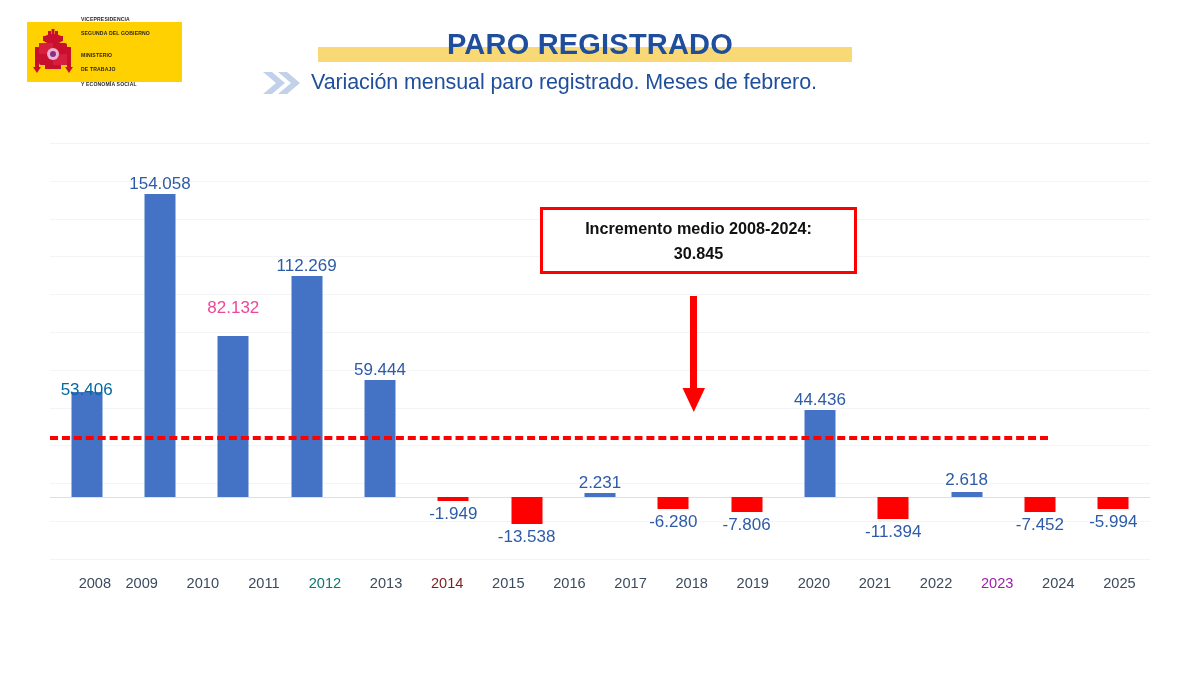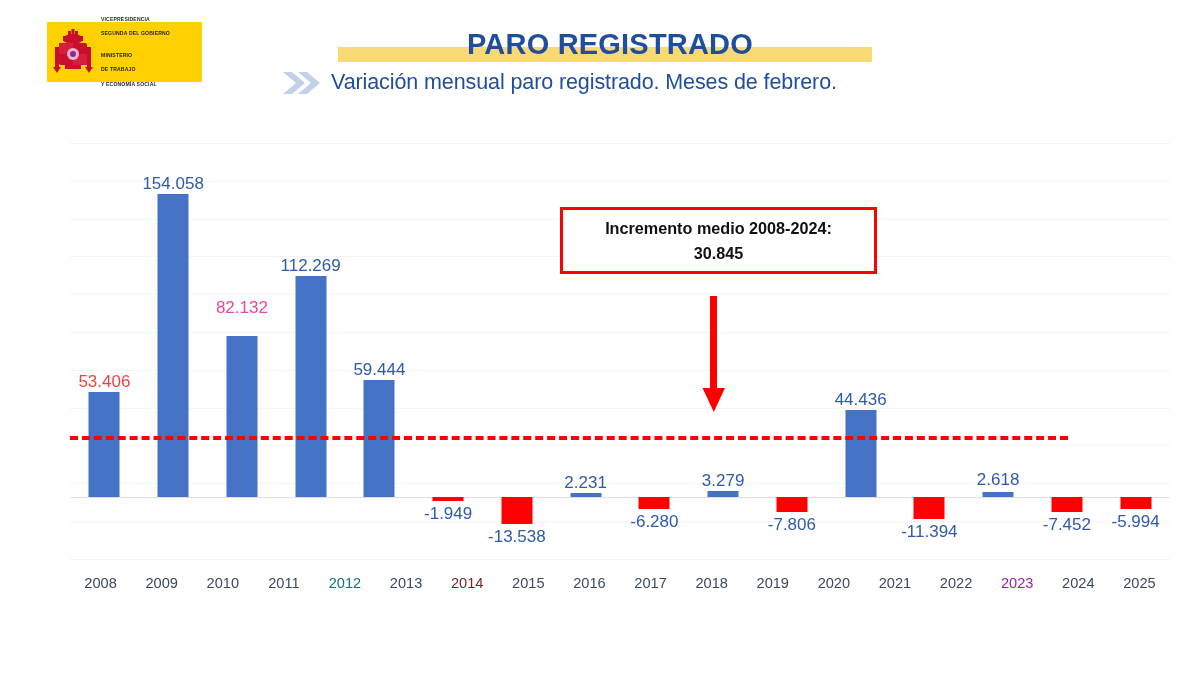--- a/index.html
+++ b/index.html
@@ -2,21 +2,21 @@
 <html><head>
 <meta charset="utf-8">
 <style>
   * { box-sizing: border-box; margin: 0; padding: 0; }
   html, body {
     width: 1200px; height: 675px;
     background: #ffffff;
     font-family: "Liberation Sans", sans-serif;
     overflow: hidden;
   }
-  #slide { position: relative; width: 1106px; height: 675px; background: #fff; margin-left: 20px; }
+  #slide { position: relative; width: 1106px; height: 675px; background: #fff; }
 
   
   #logo-box {
     position: absolute; left: 27px; top: 22px;
     width: 155px; height: 60px;
     background: #FFD100;
     display: flex; align-items: center;
     padding-left: 4px;
   }
   #coat-of-arms { width: 44px; height: 50px; flex: 0 0 44px; }
@@ -166,21 +166,21 @@
         <div class="gridline" style="top: 267.6px;"></div>
         <div class="gridline" style="top: 305.4px;"></div>
         <div class="gridline" style="top: 343.2px;"></div>
         <div class="gridline" style="top: 381px;"></div>
         <div class="gridline" style="top: 418.8px;"></div>
       </div>
     <div id="zero-axis" style="top: 357px;"></div>
     <div id="bars">
         <div class="bar-slot">
           <div class="bar pos" title="2008: 53.406" style="height: 105px; top: 252px;"></div>
-          <div class="bar-label" style="top: 232px; color: #ef4444;">53.406</div>
+          <div class="bar-label" style="top: 240px; color: #0369a1;">53.406</div>
         </div>
         <div class="bar-slot">
           <div class="bar pos" title="2009: 154.058" style="height: 302.889px; top: 54.111px;"></div>
           <div class="bar-label" style="top: 34.111px; color: rgb(46, 91, 168);">154.058</div>
         </div>
         <div class="bar-slot">
           <div class="bar pos" title="2010: 82.132" style="height: 161.477px; top: 195.523px;"></div>
           <div class="bar-label" style="top: 158px; color: #ec4899; text-align: right;">82.132</div>
         </div>
         <div class="bar-slot">
@@ -199,24 +199,20 @@
           <div class="bar neg" title="2015: -13.538" style="height: 26.6167px; top: 357px;"></div>
           <div class="bar-label" style="top: 386.617px; color: rgb(46, 91, 168);">-13.538</div>
         </div>
         <div class="bar-slot">
           <div class="bar pos" title="2016: 2.231" style="height: 4.3863px; top: 352.614px;"></div>
           <div class="bar-label" style="top: 332.614px; color: rgb(46, 91, 168);">2.231</div>
         </div>
         <div class="bar-slot">
           <div class="bar neg" title="2018: -6.280" style="height: 12.3469px; top: 357px;"></div>
           <div class="bar-label" style="top: 372.347px; color: rgb(46, 91, 168);">-6.280</div>
-        </div>
-        <div class="bar-slot">
-          <div class="bar pos" title="2019: 3.279" style="height: 6.44675px; top: 350.553px;"></div>
-          <div class="bar-label" style="top: 330.553px; color: rgb(46, 91, 168);">3.279</div>
         </div>
         <div class="bar-slot">
           <div class="bar neg" title="2020: -7.806" style="height: 15.3472px; top: 357px;"></div>
           <div class="bar-label" style="top: 375.347px; color: rgb(46, 91, 168);">-7.806</div>
         </div>
         <div class="bar-slot">
           <div class="bar pos" title="2021: 44.436" style="height: 87.3643px; top: 269.636px;"></div>
           <div class="bar-label" style="top: 249.636px; color: rgb(46, 91, 168);">44.436</div>
         </div>
         <div class="bar-slot">
@@ -242,21 +238,21 @@
   <div id="annotation-box">
     <span>Incremento medio 2008-2024:</span>
     <span>30.845</span>
   </div>
   <svg id="annotation-arrow" viewBox="0 0 26 116">
     <rect x="9" y="0" width="7" height="96" fill="#FF0000"></rect>
     <path d="M1.5 92 L24 92 L12.75 116 Z" fill="#FF0000"></path>
   </svg>
 
   <div id="xaxis">
-      <div class="xtick" style="color: rgb(59, 74, 95);">2008</div>
+      <div class="xtick" style="color: rgb(59, 74, 95); text-align: right;">2008</div>
       <div class="xtick" style="color: rgb(59, 74, 95);">2009</div>
       <div class="xtick" style="color: rgb(59, 74, 95);">2010</div>
       <div class="xtick" style="color: rgb(59, 74, 95);">2011</div>
       <div class="xtick" style="color: #0f766e;">2012</div>
       <div class="xtick" style="color: rgb(59, 74, 95);">2013</div>
       <div class="xtick" style="color: #7f1d1d;">2014</div>
       <div class="xtick" style="color: rgb(59, 74, 95);">2015</div>
       <div class="xtick" style="color: rgb(59, 74, 95);">2016</div>
       <div class="xtick" style="color: rgb(59, 74, 95);">2017</div>
       <div class="xtick" style="color: rgb(59, 74, 95);">2018</div>

